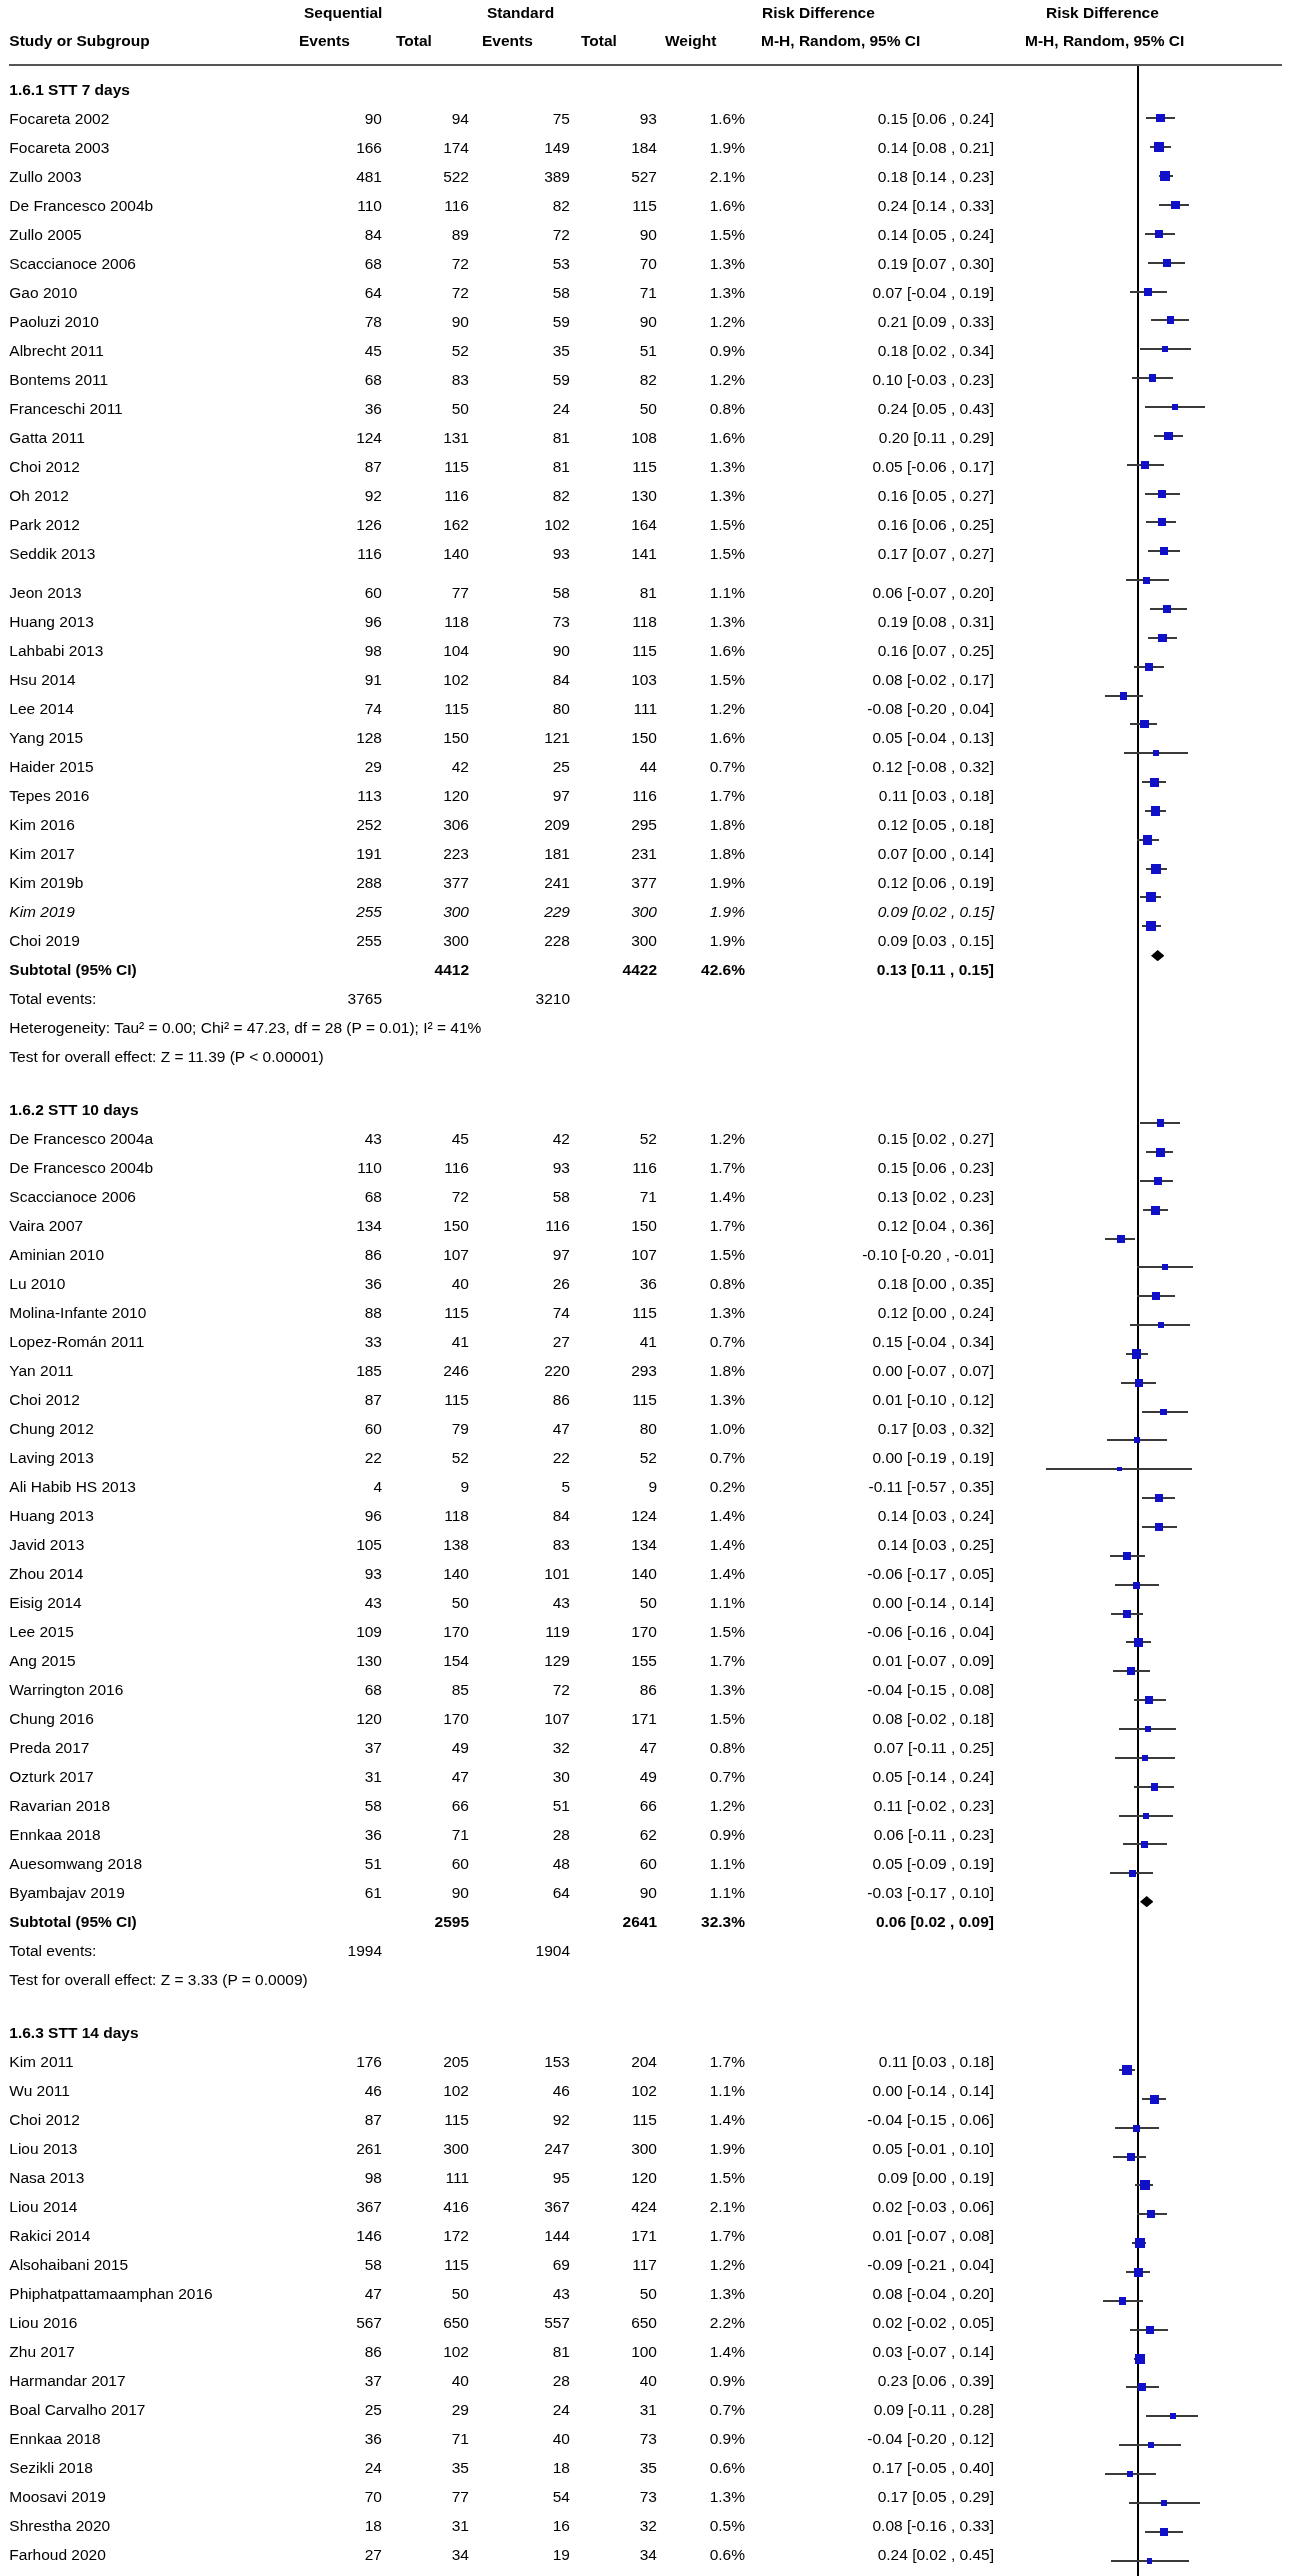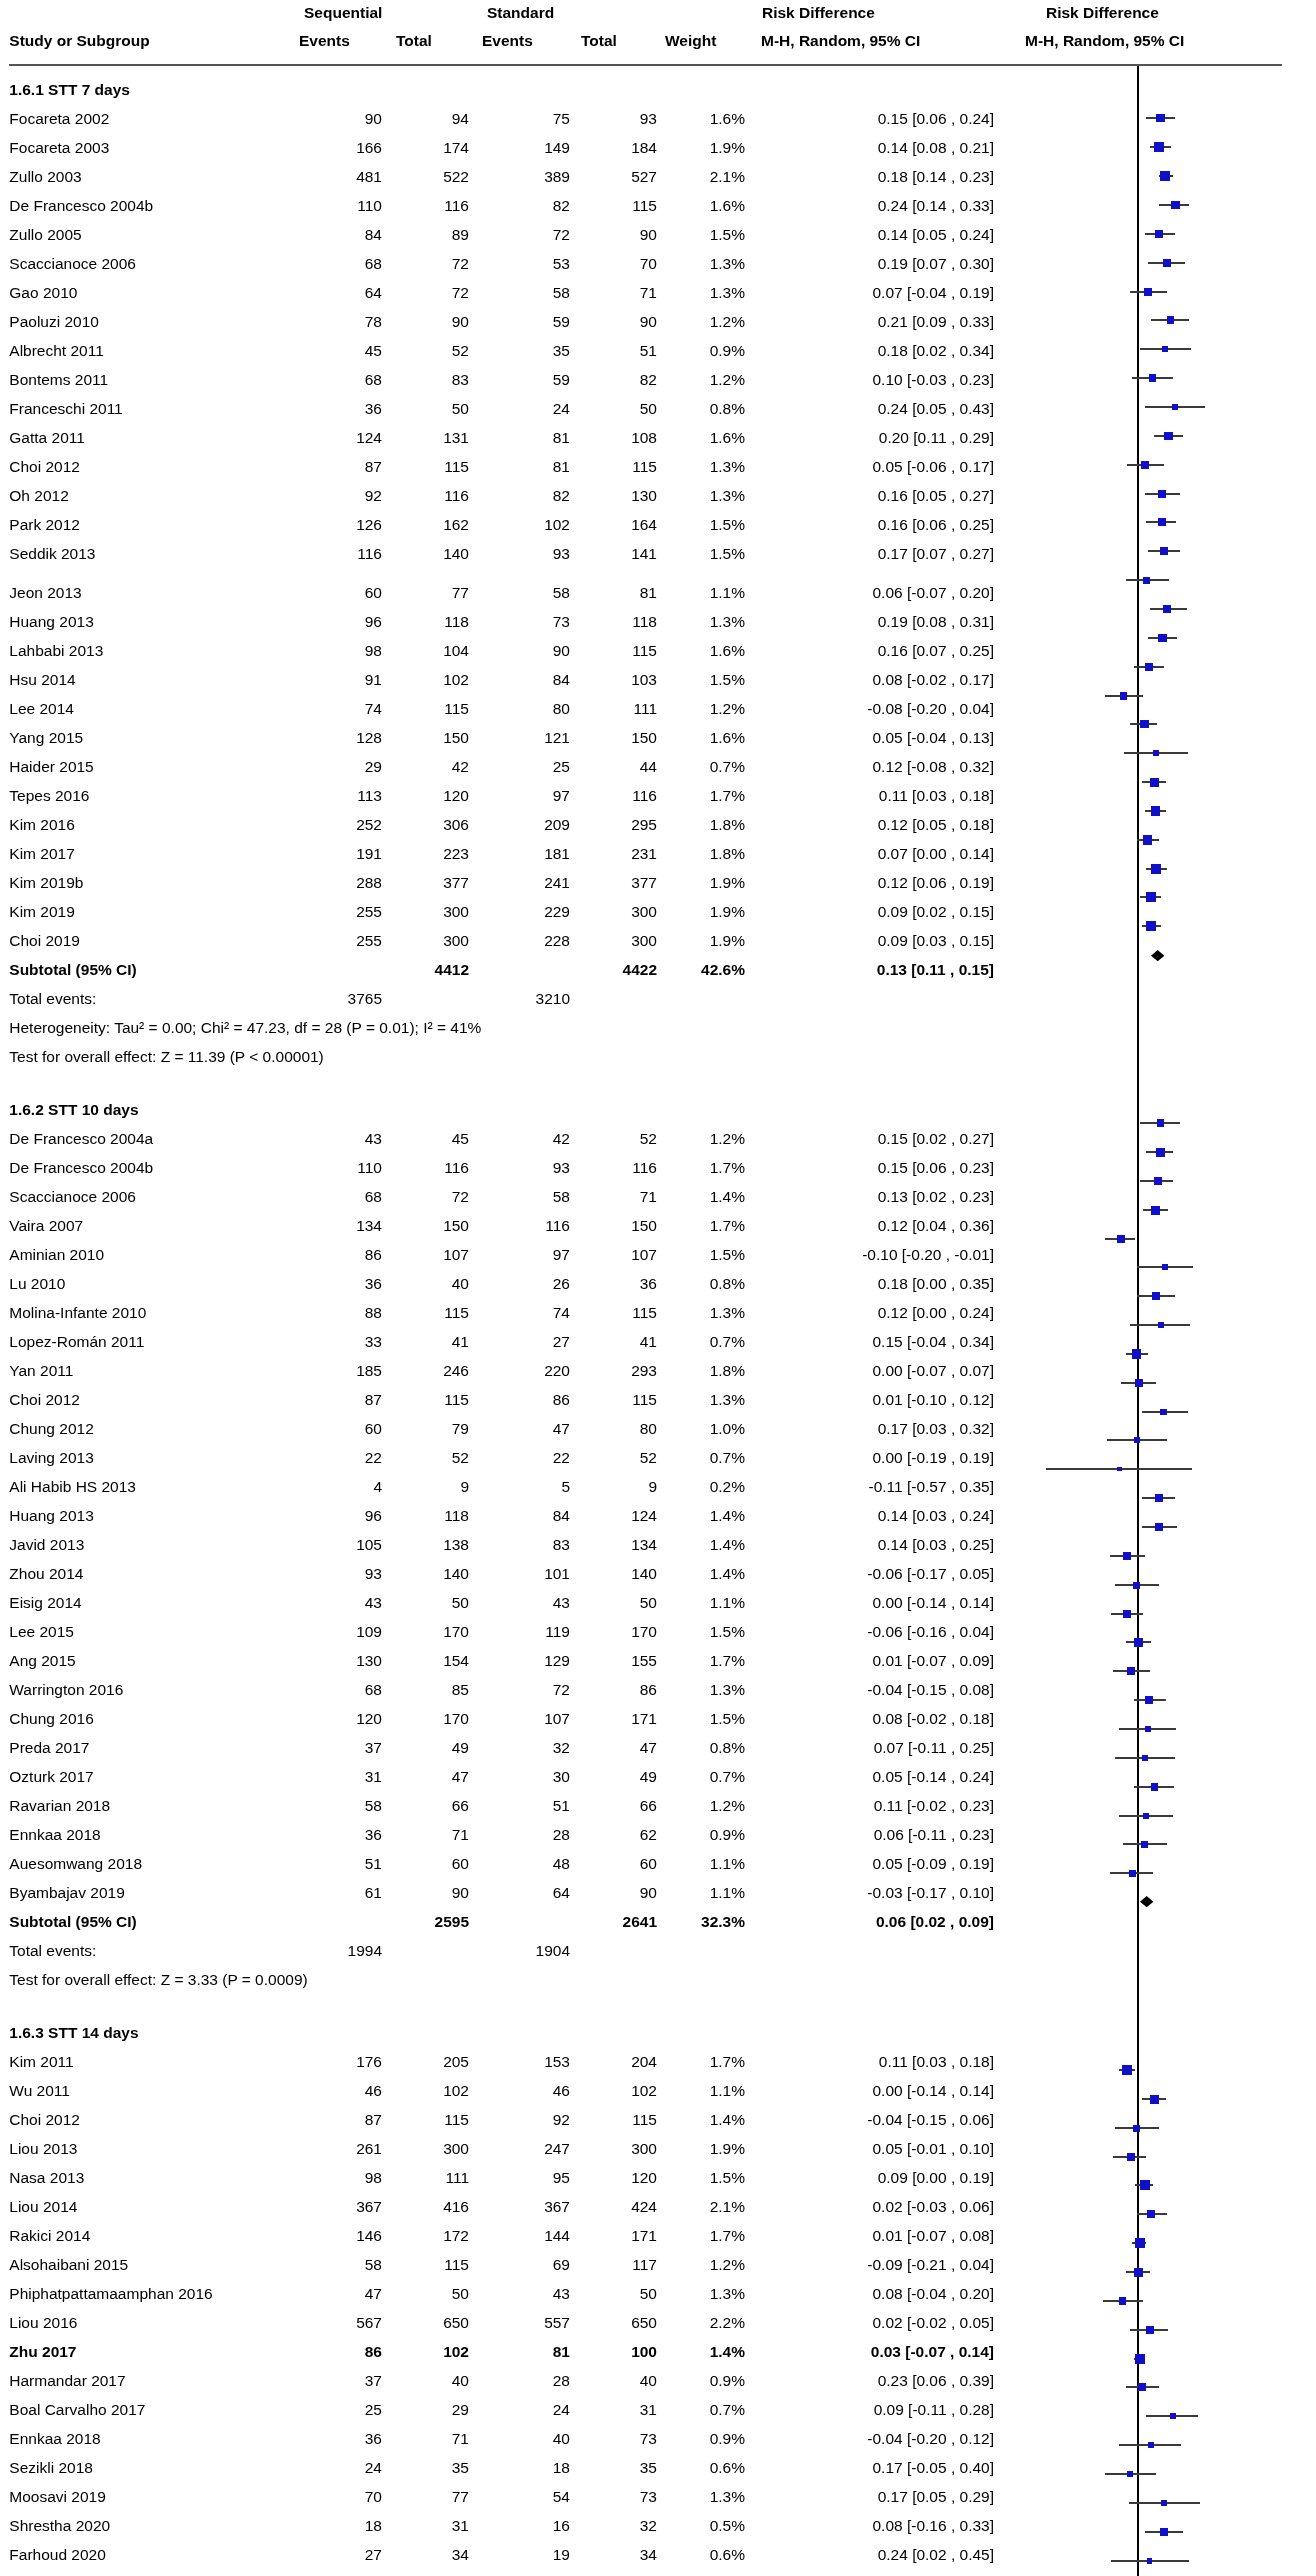--- a/index.html
+++ b/index.html
@@ -316,21 +316,21 @@
       </div>
       <div class="row " style="height: 29px;">
         <div class="c c-study">Kim 2019b</div>
         <div class="c c-ev1">288</div>
         <div class="c c-tot1">377</div>
         <div class="c c-ev2">241</div>
         <div class="c c-tot2">377</div>
         <div class="c c-weight">1.9%</div>
         <div class="c c-ci">0.12 [0.06 , 0.19]</div>
       </div>
-      <div class="row " style="height: 29px;">
+      <div class="row " style="height: 29px; font-style: italic;">
         <div class="c c-study">Kim 2019</div>
         <div class="c c-ev1">255</div>
         <div class="c c-tot1">300</div>
         <div class="c c-ev2">229</div>
         <div class="c c-tot2">300</div>
         <div class="c c-weight">1.9%</div>
         <div class="c c-ci">0.09 [0.02 , 0.15]</div>
       </div>
       <div class="row " style="height: 29px;">
         <div class="c c-study">Choi 2019</div>
@@ -708,21 +708,21 @@
       </div>
       <div class="row " style="height: 29px;">
         <div class="c c-study">Liou 2016</div>
         <div class="c c-ev1">567</div>
         <div class="c c-tot1">650</div>
         <div class="c c-ev2">557</div>
         <div class="c c-tot2">650</div>
         <div class="c c-weight">2.2%</div>
         <div class="c c-ci">0.02 [-0.02 , 0.05]</div>
       </div>
-      <div class="row " style="height: 29px; font-weight: bold;">
+      <div class="row " style="height: 29px;">
         <div class="c c-study">Zhu 2017</div>
         <div class="c c-ev1">86</div>
         <div class="c c-tot1">102</div>
         <div class="c c-ev2">81</div>
         <div class="c c-tot2">100</div>
         <div class="c c-weight">1.4%</div>
         <div class="c c-ci">0.03 [-0.07 , 0.14]</div>
       </div>
       <div class="row " style="height: 29px;">
         <div class="c c-study">Harmandar 2017</div>

